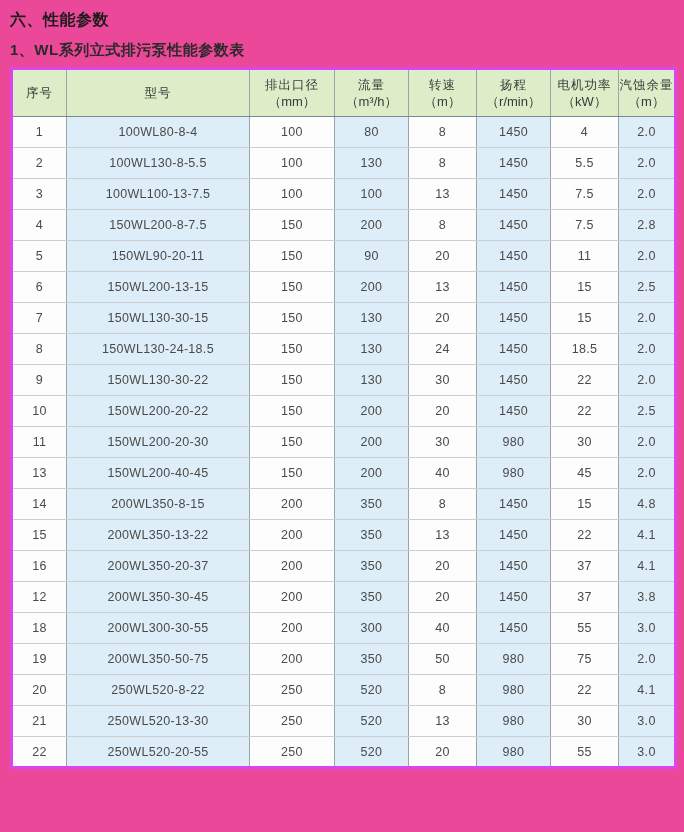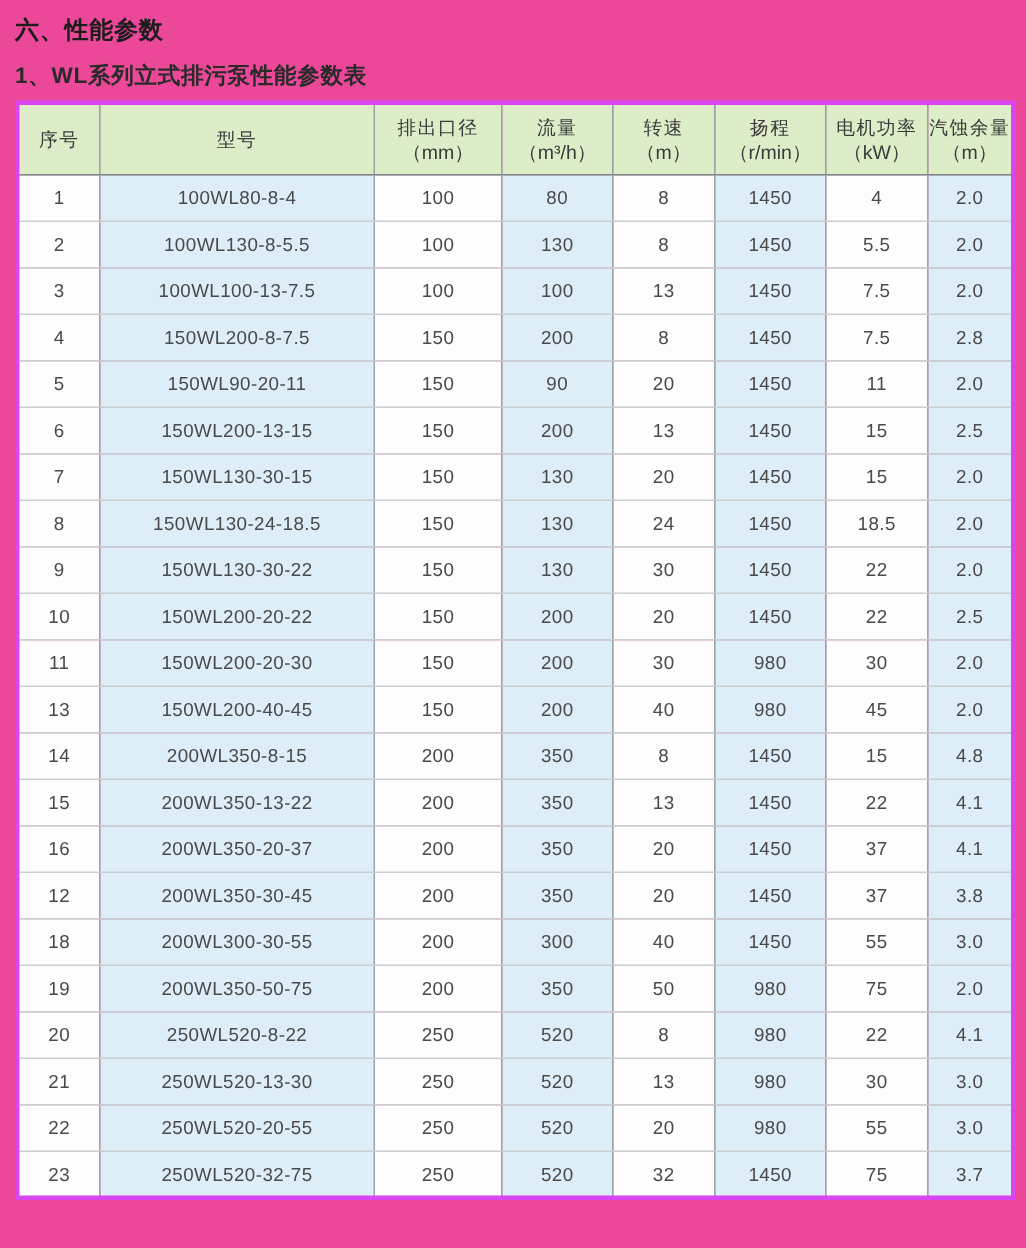--- a/index.html
+++ b/index.html
@@ -325,25 +325,15 @@
         <tr>
           <td>22</td>
           <td>250WL520-20-55</td>
           <td>250</td>
           <td>520</td>
           <td>20</td>
           <td>980</td>
           <td>55</td>
           <td>3.0</td>
         </tr>
-        <tr>
-          <td>23</td>
-          <td>250WL520-32-75</td>
-          <td>250</td>
-          <td>520</td>
-          <td>32</td>
-          <td>1450</td>
-          <td>75</td>
-          <td>3.7</td>
-        </tr>
       </tbody>
   </table>
 </div>
 
 </body></html>

